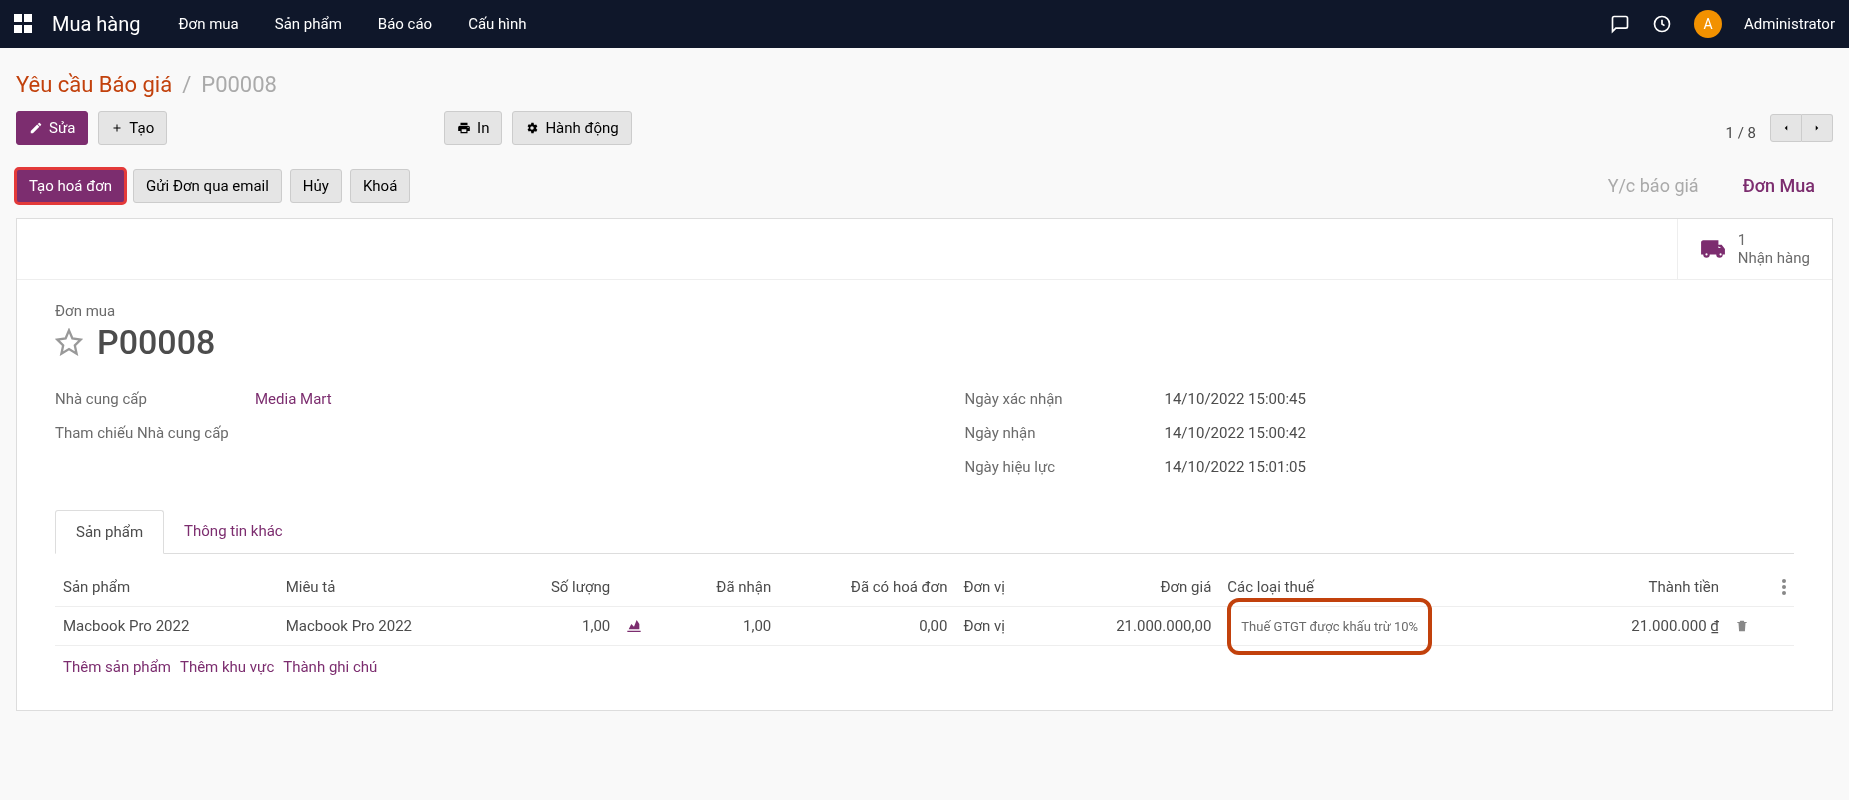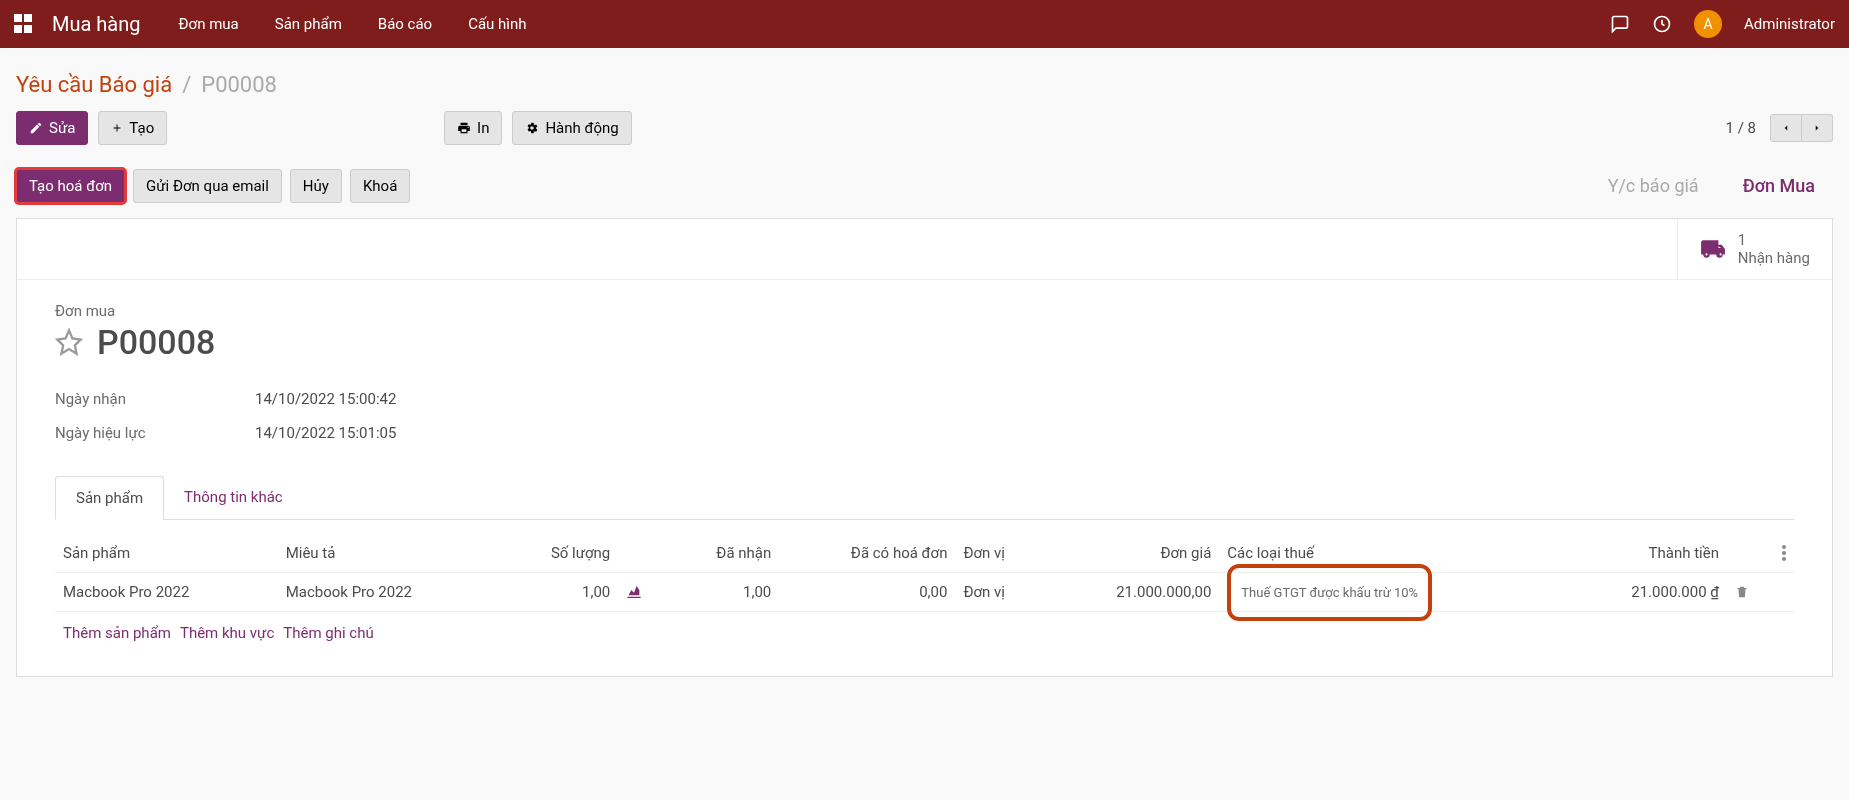--- a/index.html
+++ b/index.html
@@ -1,37 +1,37 @@
 <!DOCTYPE html>
 <html><head>
 <meta charset="utf-8">
 <style>
 *{box-sizing:border-box;margin:0;padding:0;font-family:-apple-system,BlinkMacSystemFont,"Segoe UI",Roboto,Helvetica,Arial,sans-serif}
 body{background:#f9f9f9;color:#4c4c4c;font-size:15px}
-.topbar{background:#7f1d1d;color:#fff;display:flex;align-items:center;height:48px;padding:0 14px}
+.topbar{background:#0f172a;color:#fff;display:flex;align-items:center;height:48px;padding:0 14px}
 .apps-icon{width:20px;height:20px;margin-right:18px;display:flex;flex-wrap:wrap;gap:2px}
 .apps-icon span{width:8px;height:8px;background:#fff;display:block}
 .app-name{font-size:20px;margin-right:38px}
 .topmenu{display:flex;gap:36px}
 .topmenu a{color:#fff;text-decoration:none;font-size:15px}
 .topbar-right{margin-left:auto;display:flex;align-items:center;gap:22px}
 .ico{width:20px;height:20px}
 .avatar{width:28px;height:28px;border-radius:50%;background:#f29100;color:#fff;display:flex;align-items:center;justify-content:center;font-size:14px}
 .main{padding:10px 16px}
 .breadcrumb{display:flex;align-items:center;font-size:22px;gap:10px;margin:14px 0 14px}
 .bc-link{color:#c2410c;text-decoration:none}
 .bc-sep{color:#aaa}
 .bc-cur{color:#aaa}
 .row1{display:flex;align-items:center;margin-bottom:22px}
 .btn{border:1px solid #ccc;background:#e5e5e5;padding:7px 12px;border-radius:3px;font-size:15px;cursor:pointer;display:inline-flex;align-items:center;gap:6px}
 .btn-primary{background:#7c2d6f;color:#fff;border-color:#7c2d6f}
 .btn-hl{outline:3px solid #e33a3a;outline-offset:-1px}
 .row1 .left{display:flex;gap:10px}
 .row1 .center{margin:0 auto;display:flex;gap:10px;transform:translateX(-180px)}
-.pager{display:flex;align-items:center;gap:14px;margin-left:auto}
+.pager{display:flex;align-items:flex-end;gap:14px;margin-left:auto}
 .pagebtns{display:flex}
 .pagebtns .btn{padding:6px 10px;border-radius:0}
 .pagebtns .btn:first-child{border-radius:3px 0 0 3px}
 .pagebtns .btn:last-child{border-radius:0 3px 3px 0;border-left:none}
 .row2{display:flex;align-items:center}
 .row2 .left{display:flex;gap:8px}
 .status{margin-left:auto;display:flex}
 .chev{display:flex;align-items:center;padding:8px 18px 8px 26px;color:#aaa;position:relative;font-size:18px}
 .chev::after{content:"";position:absolute;right:-10px;top:0;bottom:0;width:20px;background:linear-gradient(135deg,transparent 49%,#ddd 50%) top/100% 50% no-repeat,linear-gradient(45deg,transparent 49%,#ddd 50%) bottom/100% 50% no-repeat;z-index:1;display:none}
 .chev.active{color:#7c2d6f;font-weight:500}
@@ -175,20 +175,34 @@
       <div class="label-small">Đơn mua</div>
       <div class="rec-title">
         <svg class="star" viewBox="0 0 24 24" fill="none" stroke="currentColor" stroke-width="2">
             <path d="M12 2l2.9 6.9L22 10l-5 4.9 1.5 7.1L12 18l-6.5 4 1.5-7.1L2 10l7.1-1.1z"></path>
           </svg>
         <h1>P00008</h1>
       </div>
 
       <div class="field-grid">
         <div class="field-col">
+          <div class="field-row">
+              <div class="flabel">Nhà cung cấp</div>
+              <div class="fval link">Media Mart</div>
+            </div>
+          <div class="field-row">
+              <div class="flabel">Tham chiếu Nhà cung cấp</div>
+              <div class="fval"></div>
+            </div>
+        </div>
+        <div class="field-col">
+          <div class="field-row">
+              <div class="flabel">Ngày xác nhận</div>
+              <div class="fval">14/10/2022 15:00:45</div>
+            </div>
           <div class="field-row">
               <div class="flabel">Ngày nhận</div>
               <div class="fval">14/10/2022 15:00:42</div>
             </div>
           <div class="field-row">
               <div class="flabel">Ngày hiệu lực</div>
               <div class="fval">14/10/2022 15:01:05</div>
             </div>
         </div>
       </div>
@@ -242,17 +256,17 @@
                   <path d="M6 7h12l-1 14H7L6 7zm3-4h6l1 2h4v2H4V5h4l1-2z"></path>
                 </svg>
               </td>
             <td></td>
           </tr>
         </tbody>
       </table>
       <div class="addlinks">
         <a>Thêm sản phẩm</a>
         <a>Thêm khu vực</a>
-        <a>Thêm ghi chú</a>
+        <a>Thành ghi chú</a>
       </div>
     </div>
   </div>
 </div>
 
 </body></html>

